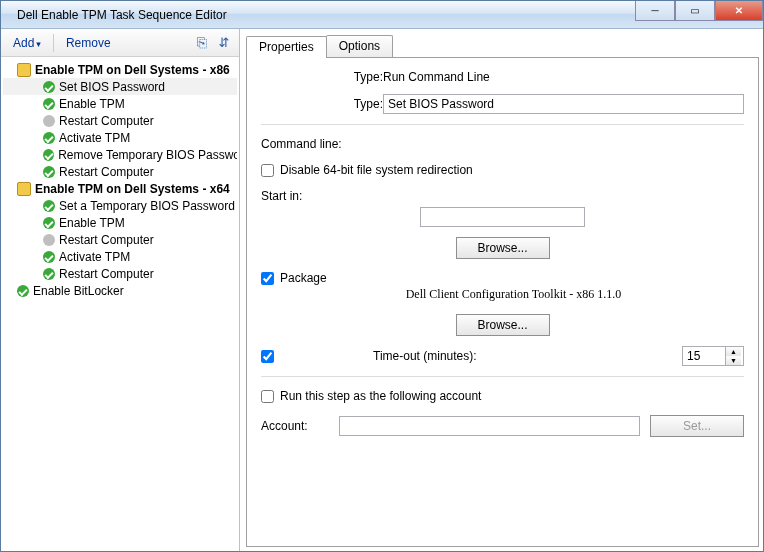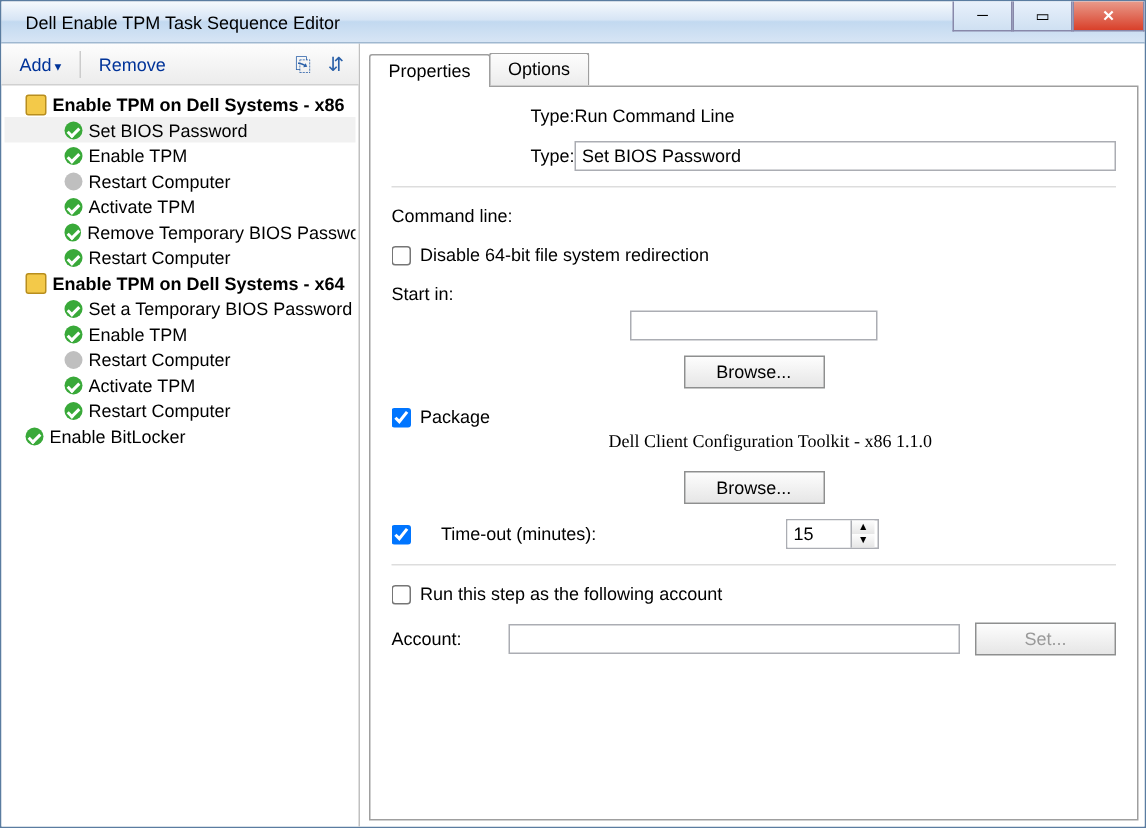--- a/index.html
+++ b/index.html
@@ -187,21 +187,21 @@
   font: inherit;
   padding: 0 10px;
 }
 .btn:disabled { color: #9a9a9a; }
 .pkg-text {
   margin-left: 22px;
   flex: 1;
   padding: 2px 0;
   font-family: Liberation Serif, serif;
 }
-.timeout-row { display: flex; align-items: center; gap: 20px; margin-bottom: 10px; }
+.timeout-row { display: flex; align-items: center; gap: 20px; margin-bottom: 10px; justify-content: space-between; }
 .spinner {
   display: flex;
   border: 1px solid #abadb3;
   width: 62px;
   height: 20px;
 }
 .spinner input {
   border: none; width: 42px; padding: 0 4px; font: inherit;
 }
 .spinner .sp-btns { display: flex; flex-direction: column; width: 16px; border-left: 1px solid #abadb3;}

